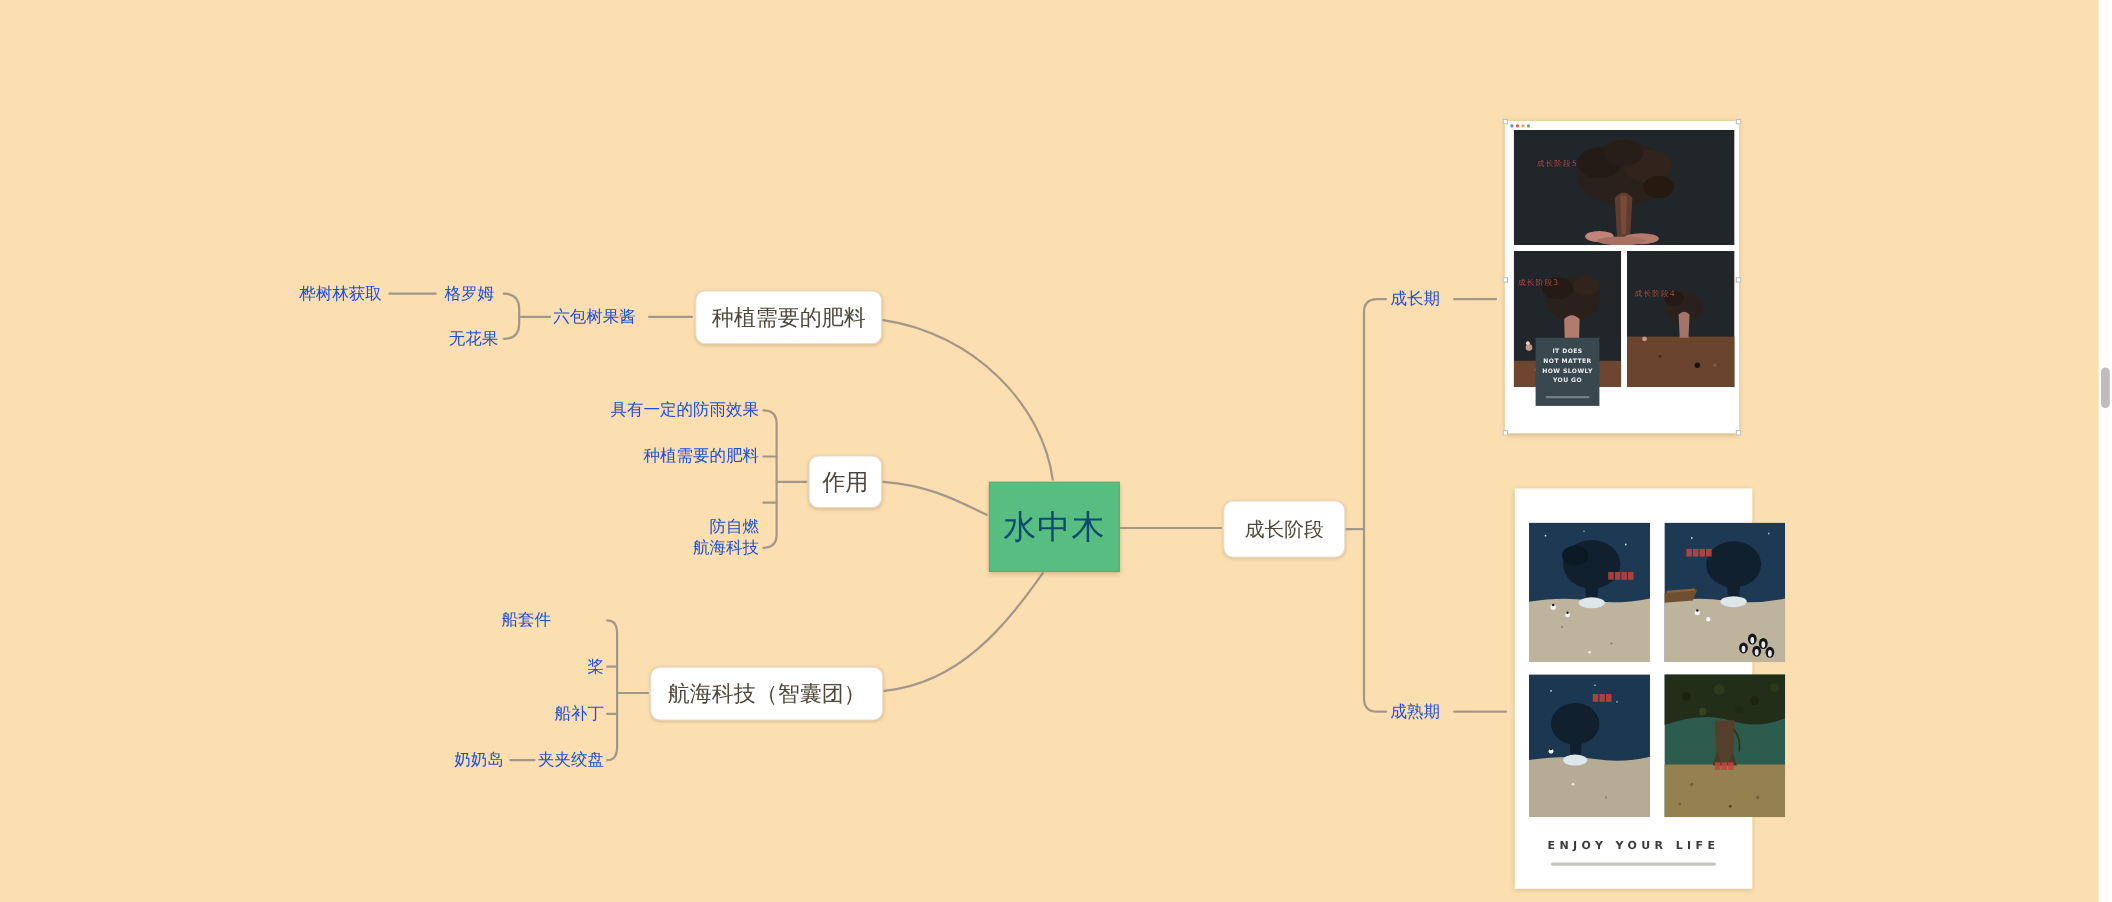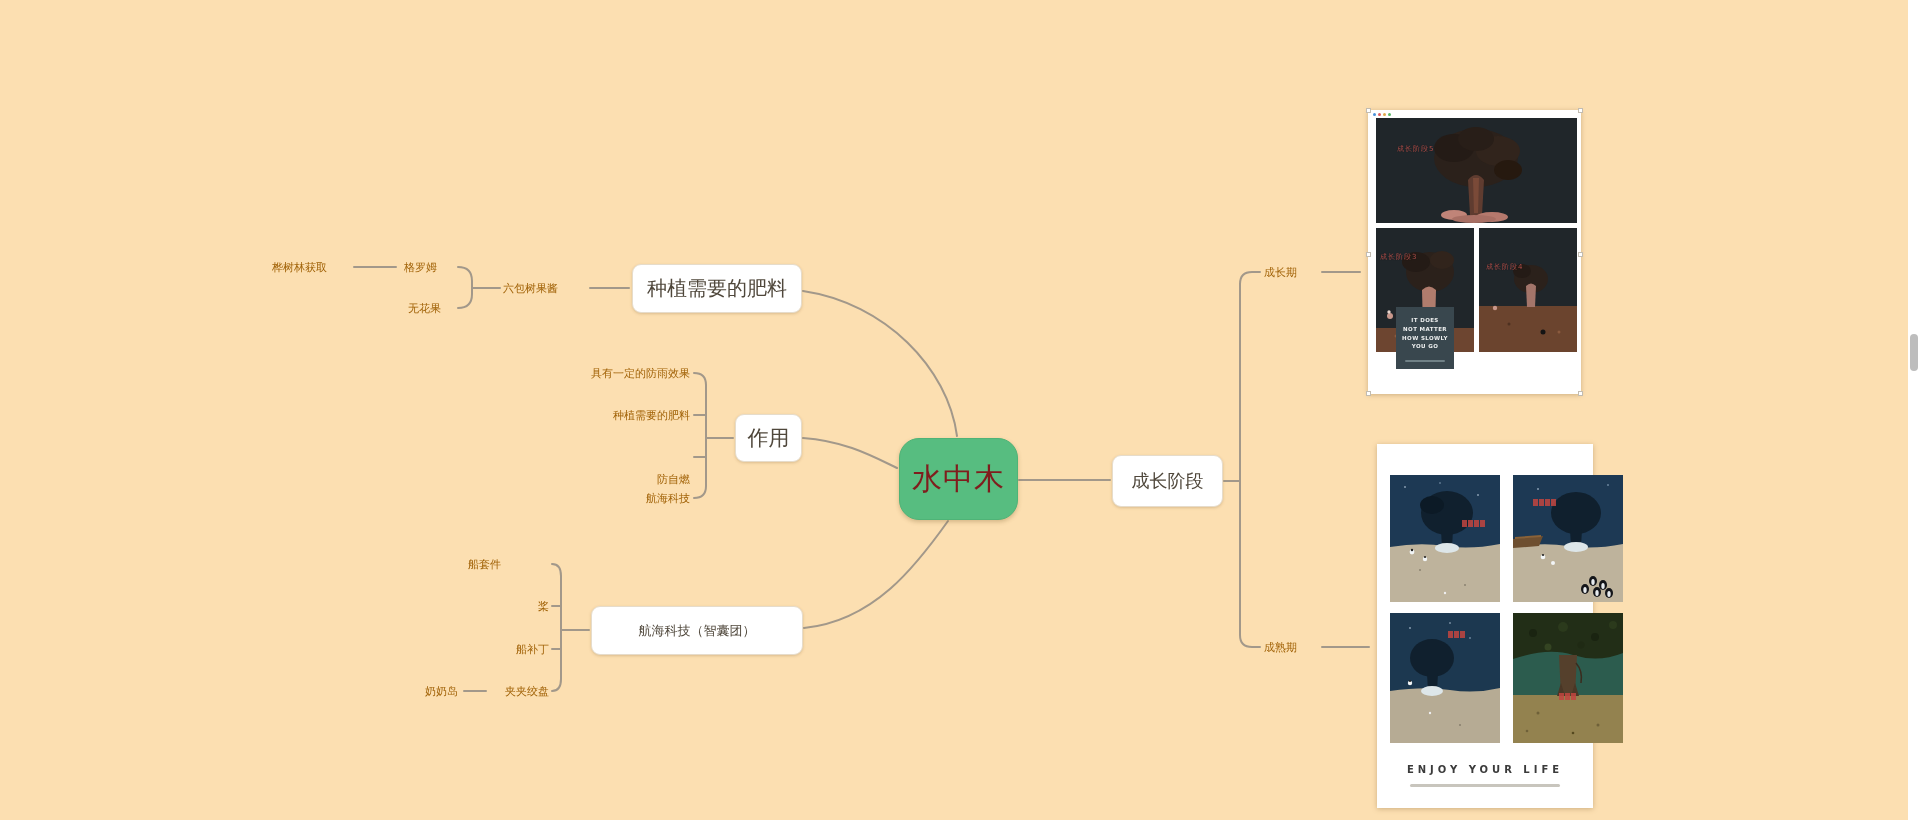--- a/index.html
+++ b/index.html
@@ -1,23 +1,23 @@
 <!DOCTYPE html>
 <html><head>
 <meta charset="utf-8">
 <style>
   html,body{margin:0;padding:0;background:#FCDFB1;}
   *{box-sizing:border-box;font-family:"DejaVu Sans","Liberation Sans",sans-serif;}
   .canvas{position:relative;width:1920px;height:820px;background:#FCDFB1;overflow:hidden;}
   .wires{position:absolute;inset:0;pointer-events:none;}
-  .label{position:absolute;transform:translateY(-50%);font-size:11px;color:#a16207;white-space:nowrap;cursor:default;}
+  .label{position:absolute;transform:translateY(-50%);font-size:15px;color:#1d4ed8;white-space:nowrap;cursor:default;}
   .node{position:absolute;background:#fff;border:1px solid #E6DCCB;border-radius:9px;
         box-shadow:0 1px 3px rgba(140,105,55,.28);display:flex;align-items:center;justify-content:center;
         color:#4F473B;white-space:nowrap;}
-  .root{background:#57BD80;border:1px solid #4FB377;color:#7f1d1d;border-radius:20px;
+  .root{background:#57BD80;border:1px solid #4FB377;color:#0c4a6e;border-radius:0;
         font-size:30px;letter-spacing:1px;box-shadow:0 2px 4px rgba(120,90,40,.3);}
   .poster{position:absolute;background:#fff;box-shadow:0 1px 5px rgba(120,90,40,.35);}
   .panel{position:absolute;overflow:hidden;}
   .stage-label{position:absolute;font-size:7px;color:#b5524d;letter-spacing:1px;white-space:nowrap;text-shadow:0 0 1px rgba(0,0,0,.6);}
   .quote{position:absolute;background:#39474E;color:#EDEFEF;text-align:center;
          font-size:5.5px;font-weight:bold;line-height:1.6;padding-top:9px;letter-spacing:.4px;}
   .faintbar{position:absolute;background:#9fb0b4;opacity:.55;border-radius:1px;}
   .handle{position:absolute;width:5px;height:5px;background:#fff;border:1px solid #c2bcb1;}
   .dot{position:absolute;width:3px;height:3px;border-radius:50%;}
   .redmark{position:absolute;display:flex;gap:1px;filter:blur(.4px);}
@@ -71,21 +71,21 @@
   <div class="label" style="right:1230px;top:498px">航海科技</div>
 
   <div class="label" style="right:1419px;top:564px">船套件</div>
   <div class="label" style="right:1371px;top:606px">桨</div>
   <div class="label" style="right:1371px;top:649px">船补丁</div>
   <div class="label" style="right:1371px;top:691px">夹夹绞盘</div>
   <div class="label" style="right:1462px;top:691px">奶奶岛</div>
 
   <div class="node" style="left:632px;top:264px;width:170px;height:49px;font-size:20px">种植需要的肥料</div>
   <div class="node" style="left:735px;top:414px;width:67px;height:48px;font-size:21px">作用</div>
-  <div class="node" style="left:591px;top:606px;width:212px;height:49px;font-size:13px">航海科技（智囊团）</div>
+  <div class="node" style="left:591px;top:606px;width:212px;height:49px;font-size:20px">航海科技（智囊团）</div>
   <div class="node root" style="left:899px;top:438px;width:119px;height:82px">水中木</div>
   <div class="node" style="left:1112px;top:455px;width:111px;height:52px;font-size:18px">成长阶段</div>
 
   <div class="label" style="left:1264px;top:272px">成长期</div>
   <div class="label" style="left:1264px;top:647px">成熟期</div>
 
   <div class="poster" style="left:1368px;top:110px;width:213px;height:284px">
     <span class="dot" style="left:5px;top:3px;background:#4a90d9"></span>
     <span class="dot" style="left:10px;top:3px;background:#e05c5c"></span>
     <span class="dot" style="left:15px;top:3px;background:#e0a84a"></span>

